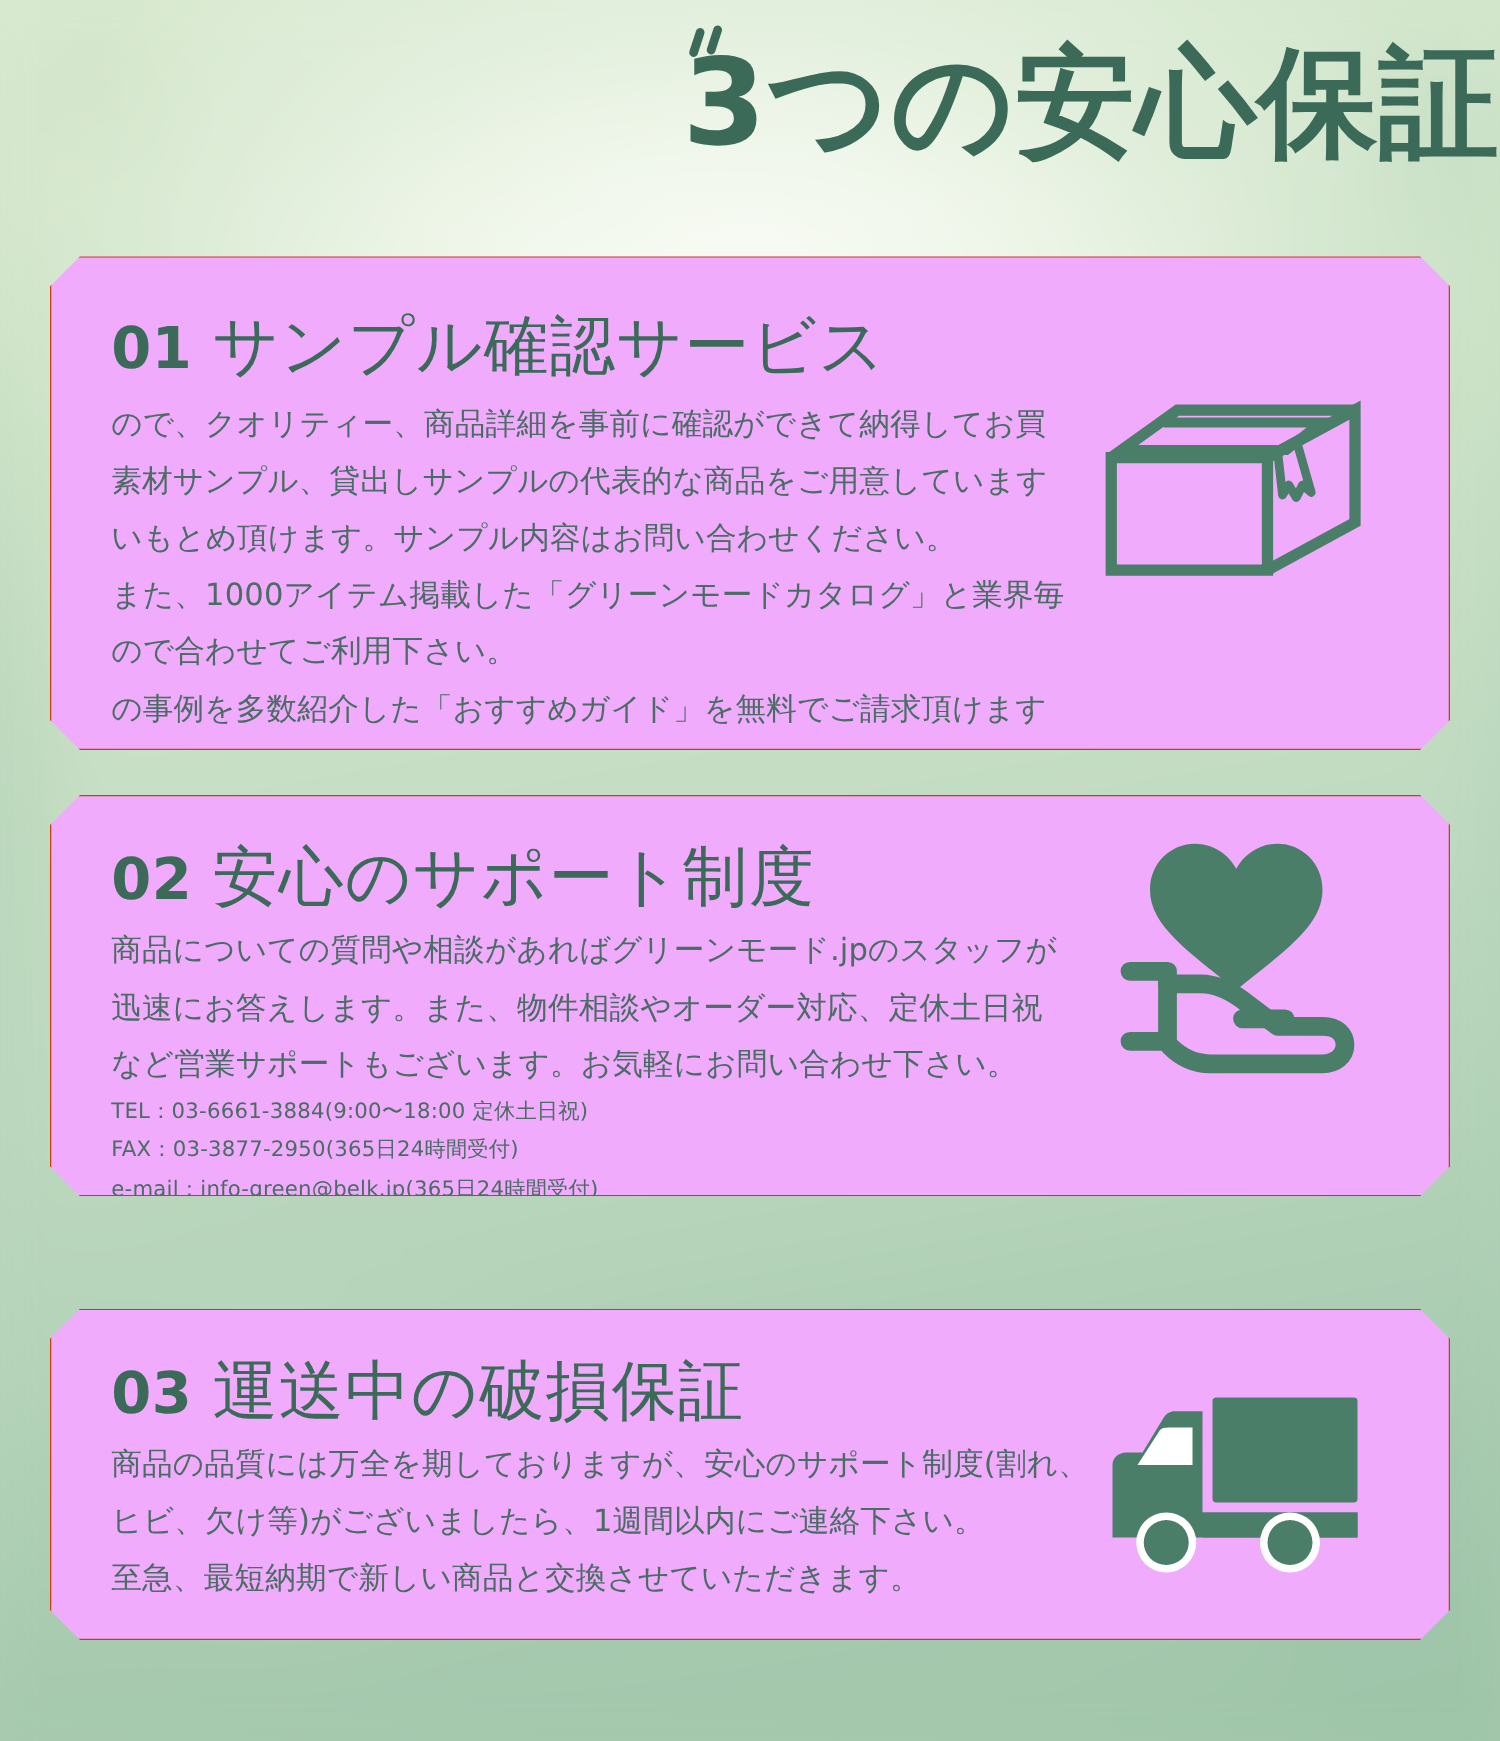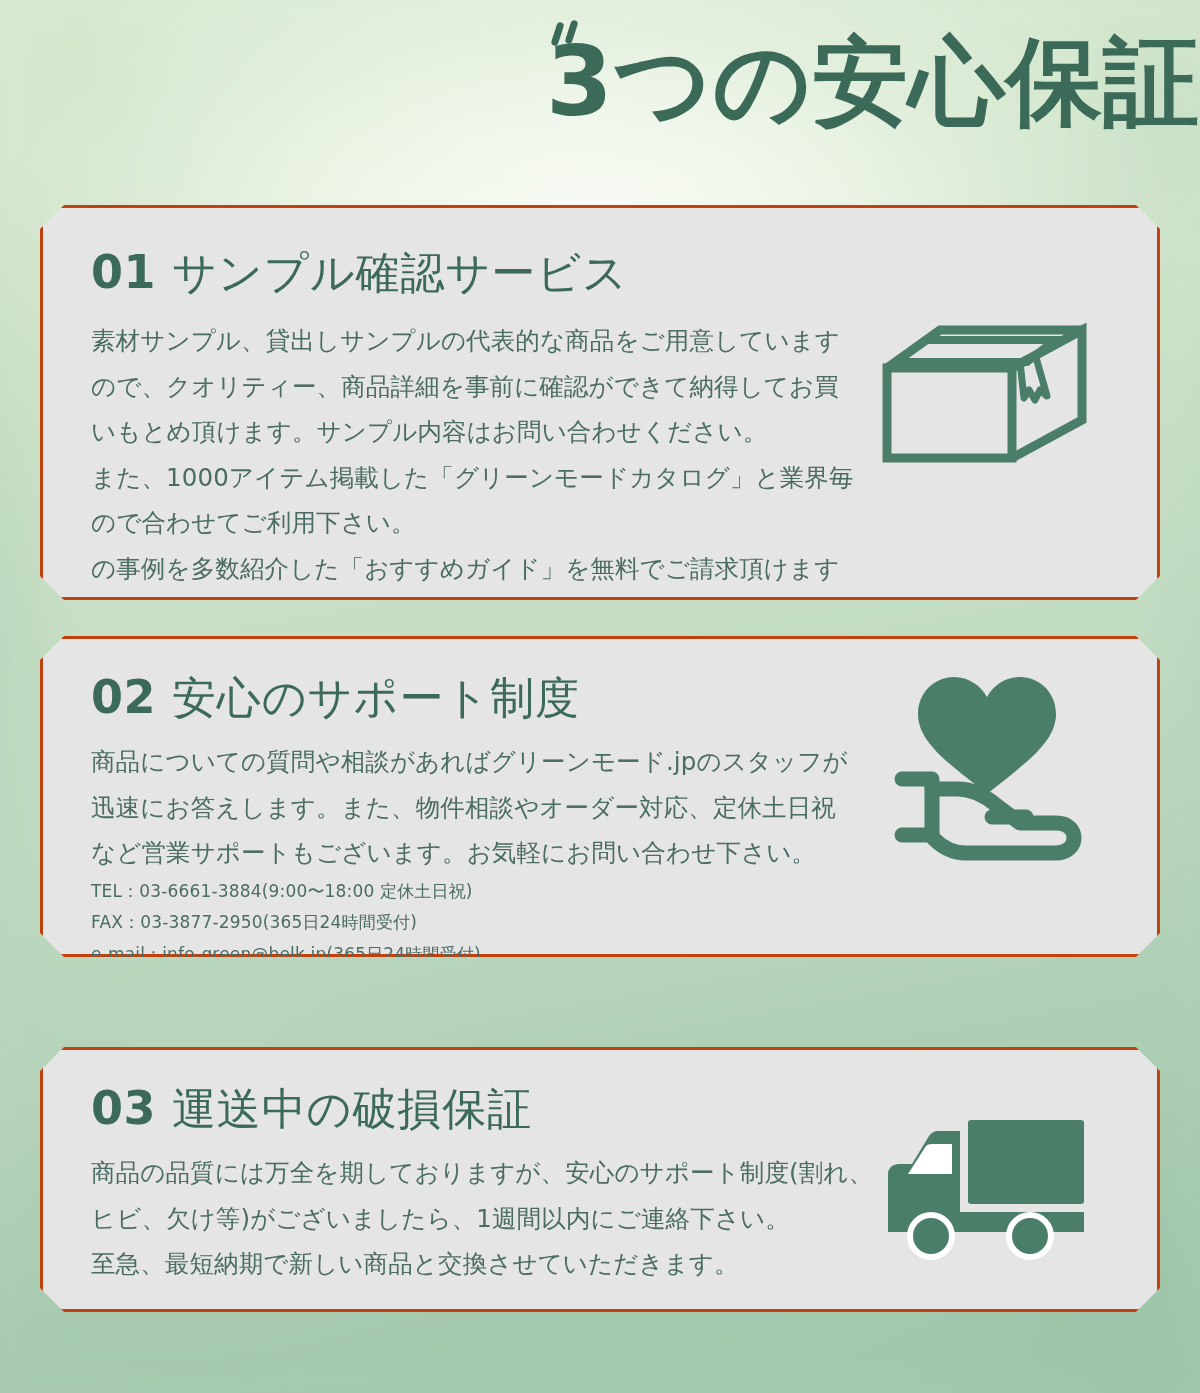--- a/index.html
+++ b/index.html
@@ -53,22 +53,22 @@
     position:absolute;display:block;
     width:7px;height:24px;border-radius:4px;
     background:#3c6a59;transform:rotate(18deg);
   }
   .title .accent i.a{left:2px;top:2px;}
   .title .accent i.b{left:16px;top:0px;}
 
   
   .card{
     position:absolute;left:40px;width:1120px;
-    background:#e5e5e5;
-    border:3px solid #c2410c;
+    background:#f0abfc;
+    border:1px solid #c2410c;
     box-sizing:border-box;
     --bev:24px;
     clip-path:polygon(
       var(--bev) 0, calc(100% - var(--bev)) 0,
       100% var(--bev), 100% calc(100% - var(--bev)),
       calc(100% - var(--bev)) 100%, var(--bev) 100%,
       0 calc(100% - var(--bev)), 0 var(--bev));
   }
   .card-inner{position:relative;width:100%;height:100%;}
 
@@ -80,21 +80,21 @@
     position:absolute;left:48px;top:0;
     display:flex;align-items:baseline;
     white-space:nowrap;
   }
   .card-num{
     font-size:46px;font-weight:700;color:#3c6a59;
     letter-spacing:.01em;
     font-family:"DejaVu Sans","Liberation Sans",sans-serif;
   }
   .card-title{
-    font-size:44px;color:#3c6a59;margin-left:16px;
+    font-size:52px;color:#3c6a59;margin-left:16px;
     letter-spacing:.02em;
     font-family:"DejaVu Sans","Liberation Sans",sans-serif;
   }
   #card-1 .card-head{top:36px;}
   #card-2 .card-head{top:30px;}
   #card-3 .card-head{top:30px;}
 
   .card-body{
     position:absolute;left:48px;
     font-size:24.5px;line-height:1.86;
@@ -137,22 +137,22 @@
     </div>
   </div>
 
   <div class="card" id="card-1">
     <div class="card-inner">
       <div class="card-head">
         <span class="card-num">01</span>
         <span class="card-title">サンプル確認サービス</span>
       </div>
       <div class="card-body">
+        <span class="ln">ので、クオリティー、商品詳細を事前に確認ができて納得してお買</span>
         <span class="ln">素材サンプル、貸出しサンプルの代表的な商品をご用意しています</span>
-        <span class="ln">ので、クオリティー、商品詳細を事前に確認ができて納得してお買</span>
         <span class="ln">いもとめ頂けます。サンプル内容はお問い合わせください。</span>
         <span class="ln">また、1000アイテム掲載した「グリーンモードカタログ」と業界毎</span>
         <span class="ln">ので合わせてご利用下さい。</span>
         <span class="ln">の事例を多数紹介した「おすすめガイド」を無料でご請求頂けます</span>
       </div>
       <div class="icon" id="icon-box">
         <svg viewBox="0 0 220 150" fill="none" stroke="#4a7e68" stroke-width="9" stroke-linejoin="miter" stroke-linecap="butt">
 
           <path d="M10 50 L135 50 L135 140 L10 140 Z"></path>
 

